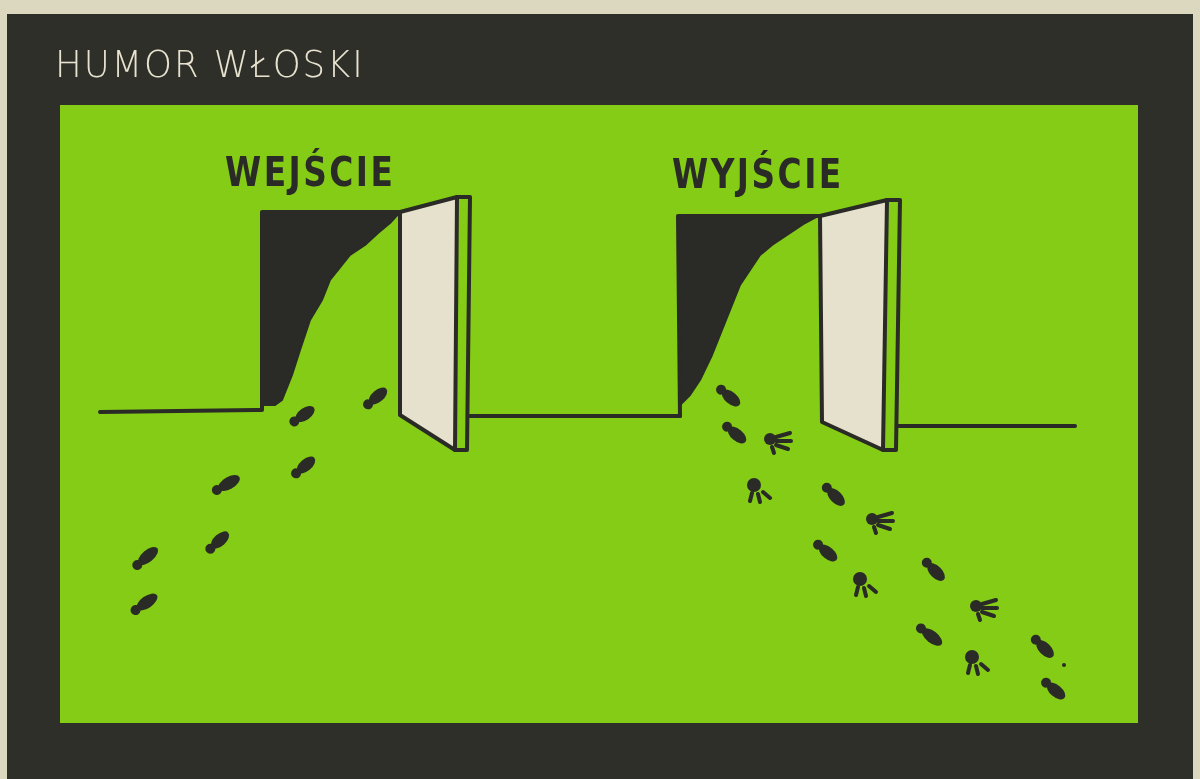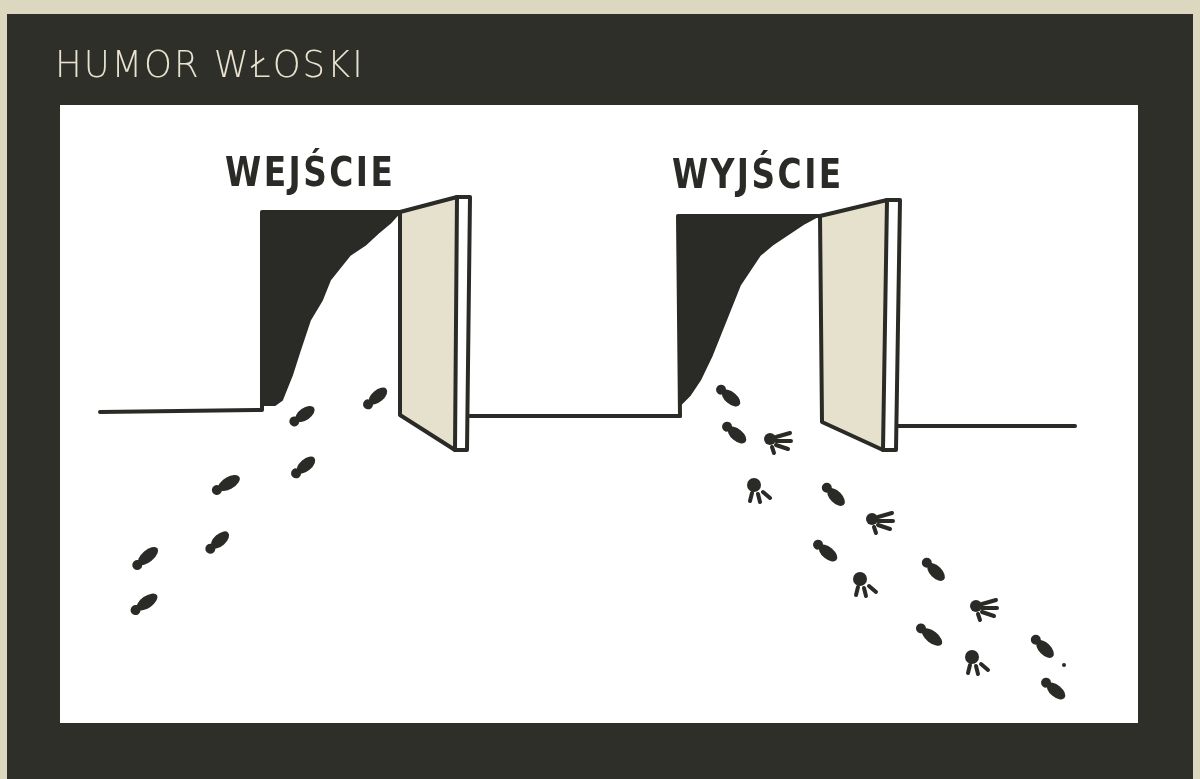--- a/index.html
+++ b/index.html
@@ -16,21 +16,21 @@
     .title {
       position: absolute; left: 55px; top: 46px;
       color: #e8e3cf;
       font-family: "DejaVu Sans", sans-serif;
       font-weight: 300; font-size: 37px; letter-spacing: 2px;
       line-height: 1;
       transform: scaleX(0.96); transform-origin: left top;
     }
     .panel {
       position: absolute; left: 60px; top: 105px; width: 1078px; height: 618px;
-      background: #ffffff;
+      background: #84cc16;
       overflow: hidden;
     }
     .panel svg { position: absolute; left: 0; top: 0; }
     .label {
       position: absolute;
       font-family: "DejaVu Sans", sans-serif; font-weight: bold;
       font-size: 40px; color: #2a2a26; letter-spacing: 3px;
       transform: scaleX(0.82); transform-origin: left top;
       line-height: 1;
     }

